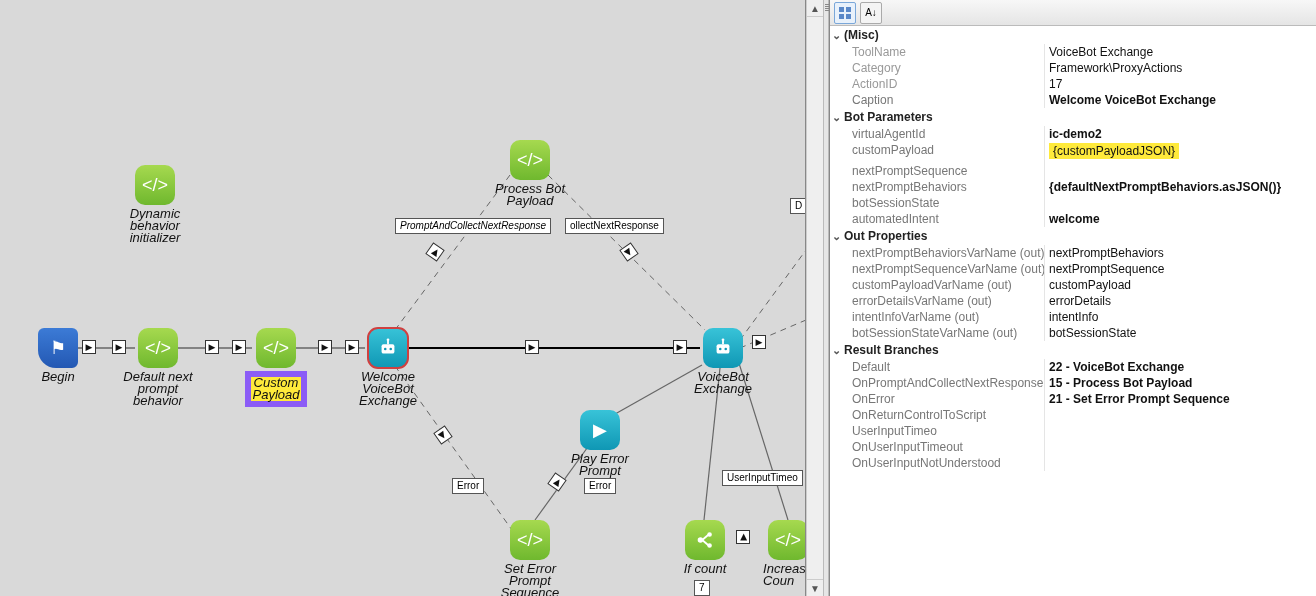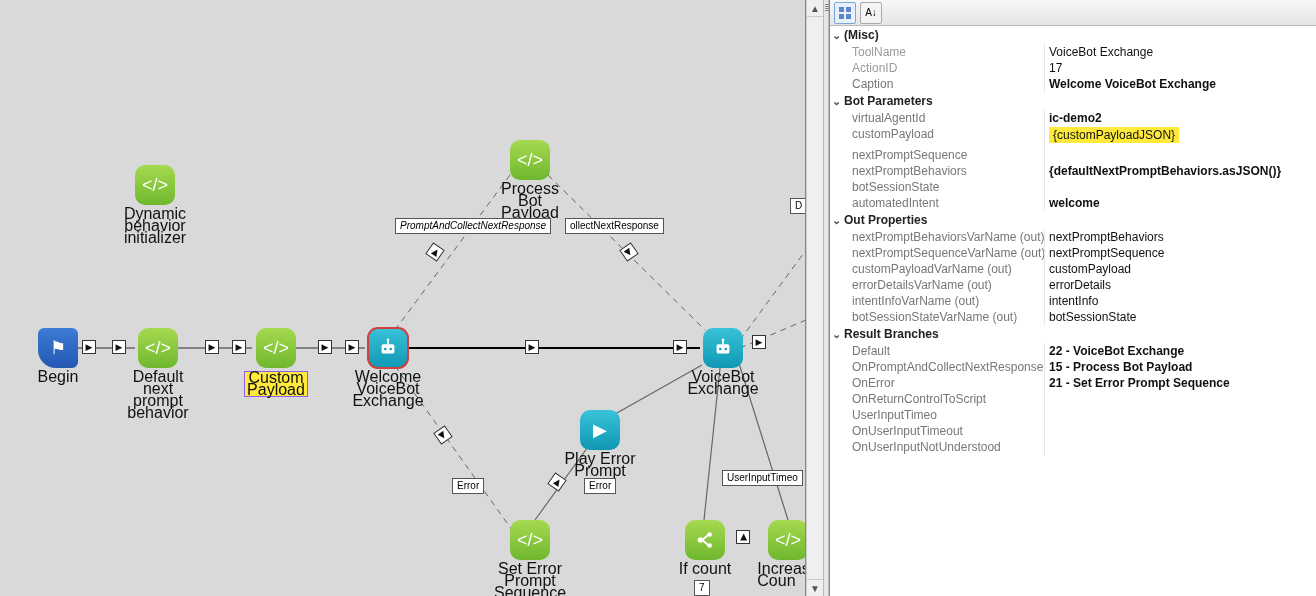--- a/index.html
+++ b/index.html
@@ -7,22 +7,22 @@
   .root { display:flex; width:100%; height:100%; }
   
   .canvas-wrap { position:relative; flex:0 0 806px; height:100%; background:#d9d9d9; border-right:1px solid #888; overflow:hidden; }
   .canvas { position:absolute; inset:0; }
   .node { position:absolute; width:80px; display:flex; flex-direction:column; align-items:center; }
   .icon { width:40px; height:40px; border-radius:10px; display:flex; align-items:center; justify-content:center; color:#fff; font-size:18px; }
   .icon.green { background:linear-gradient(#a6d94f,#6fb82e); }
   .icon.teal  { background:linear-gradient(#38c3d8,#0f97b4); }
   .icon.blue  { background:linear-gradient(#3c7bd6,#2358b3); border-radius:6px 6px 6px 18px; }
   .icon.sel   { outline:2px solid #d04040; outline-offset:-1px; }
-  .label { font-size:16px; line-height:12px; text-align:center; color:#111; margin-top:3px; white-space:pre-line; }
-  .label.hl { background:#ffea3b; border:1px solid #8b5cf6; padding:0 2px; }
+  .label { font-size:13px; line-height:12px; text-align:center; color:#111; margin-top:3px; white-space:pre-line;font-style:italic; }
+  .label.hl { background:#ffea3b; border:6px solid #8b5cf6; padding:0 2px; }
   .minibox { position:absolute; background:#fff; border:1px solid #555; font-size:10px; padding:0 4px; line-height:14px; white-space:nowrap; }
   svg.icon-g { width:22px; height:22px; }
   .splitter { flex:0 0 6px; background:#e6e6e6; border-left:1px solid #bbb; border-right:1px solid #bbb; position:relative; }
   .splitter .grip { position:absolute; left:1px; top:4px; width:4px; height:8px; background:repeating-linear-gradient(#888 0 1px,#0000 1px 2px); }
   
   .vscroll { flex:0 0 17px; background:#efefef; border-left:1px solid #ccc; display:flex; flex-direction:column; }
   .vscroll .btn { height:17px; display:flex; align-items:center; justify-content:center; font-size:10px; color:#555; border-bottom:1px solid #ccc; }
   .vscroll .btn:last-child{border-top:1px solid #ccc;border-bottom:none;}
   .vscroll .track { flex:1; }
   
@@ -224,20 +224,24 @@
 
       <div class="grp">
           <span class="exp">⌄</span>
           <span>(Misc)</span>
         </div>
       <div class="row ro">
           <div class="k">ToolName</div>
           <div class="v">VoiceBot Exchange</div>
         </div>
       <div class="row ro">
+          <div class="k">Category</div>
+          <div class="v">Framework\ProxyActions</div>
+        </div>
+      <div class="row ro">
           <div class="k">ActionID</div>
           <div class="v">17</div>
         </div>
       <div class="row">
           <div class="k">Caption</div>
           <div class="v bold">Welcome VoiceBot Exchange</div>
         </div>
 
       <div class="grp">
           <span class="exp">⌄</span>

